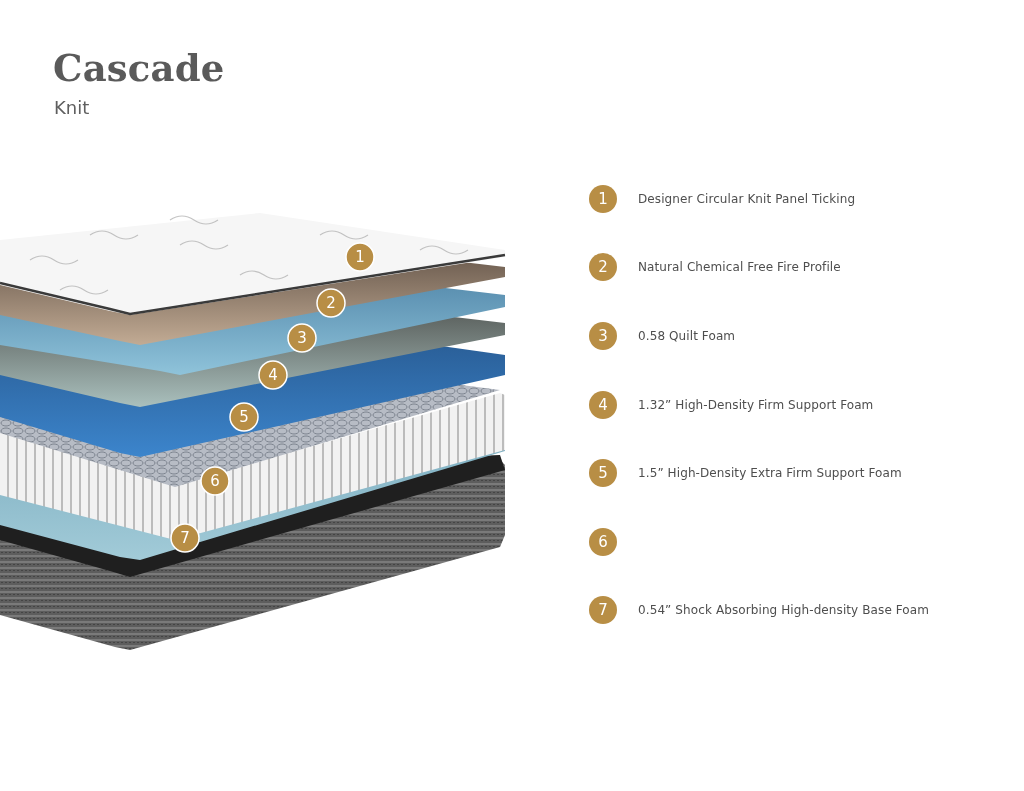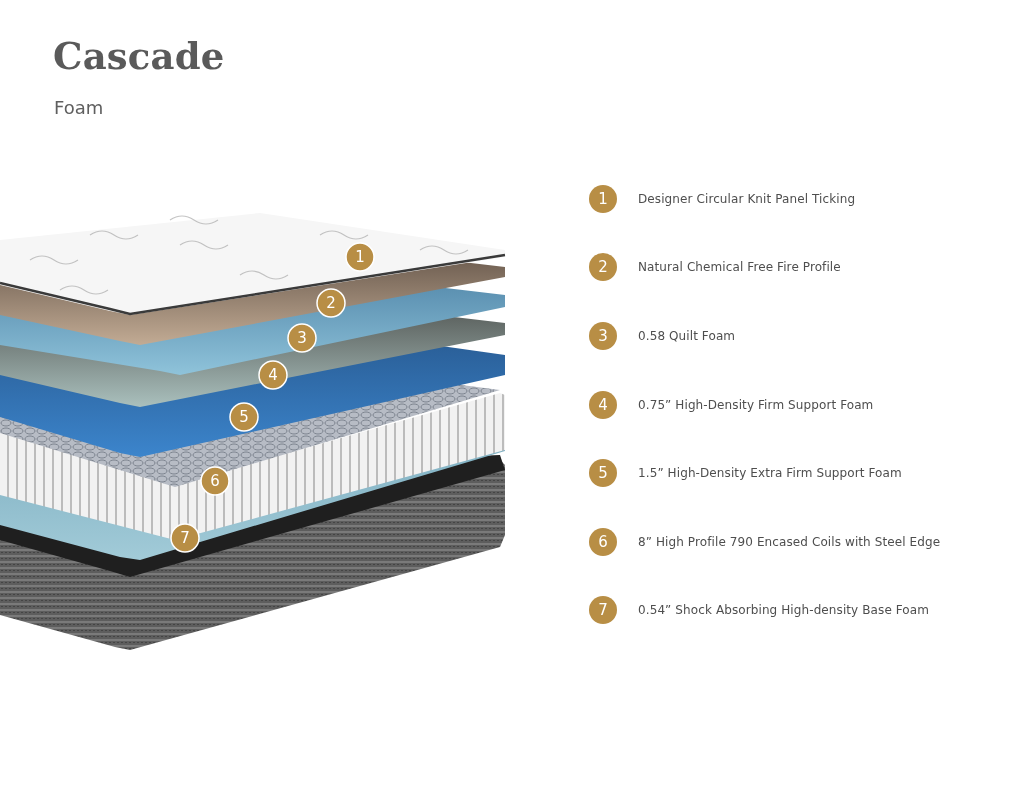--- a/index.html
+++ b/index.html
@@ -1,31 +1,31 @@
 <!DOCTYPE html>
 <html><head>
 <meta charset="utf-8">
 <style>
   html, body { margin: 0; padding: 0; background: #ffffff; }
   body { width: 1024px; height: 791px; position: relative; overflow: hidden; font-family: "DejaVu Sans", sans-serif; }
-  .title { position: absolute; left: 53px; top: 34px; font-family: "DejaVu Serif", serif; font-weight: bold; font-size: 37px; color: #5a5a5a; letter-spacing: 0.2px; margin: 0; }
+  .title { position: absolute; left: 53px; top: 46px; font-family: "DejaVu Serif", serif; font-weight: bold; font-size: 37px; color: #5a5a5a; letter-spacing: 0.2px; margin: 0; }
   .subtitle { position: absolute; left: 54px; top: 97px; font-family: "DejaVu Sans", sans-serif; font-size: 18px; color: #5f5f5f; margin: 0; font-weight: normal; }
   .legend { position: absolute; left: 589px; top: 184px; width: 420px; }
   .legend-item { position: absolute; left: 0; display: flex; align-items: center; height: 30px; }
   .badge { width: 28px; height: 28px; border-radius: 50%; background: #b88e45; color: #fff; font-family: "DejaVu Sans", sans-serif; font-size: 15px; display: flex; align-items: center; justify-content: center; flex: none; }
   .legend-label { margin-left: 21px; font-family: "DejaVu Sans", sans-serif; font-size: 12px; color: #4e4e4e; white-space: nowrap; letter-spacing: 0.1px; }
   svg.mattress { position: absolute; left: 0; top: 195px; width: 520px; height: 470px; }
   .callout circle { fill: #b88e45; stroke: #ffffff; stroke-width: 1.5; }
   .callout text { fill: #ffffff; font-family: "DejaVu Sans", sans-serif; font-size: 15px; text-anchor: middle; dominant-baseline: central; }
 </style>
 </head>
 <body>
 
 <h1 class="title">Cascade</h1>
-<h2 class="subtitle">Foam</h2>
+<h2 class="subtitle">Knit</h2>
 
 <svg class="mattress" viewBox="0 0 520 470">
   <defs>
     <linearGradient id="gBase" x1="0" y1="0" x2="0" y2="1">
       <stop offset="0" stop-color="#6a6a6a"></stop>
       <stop offset="1" stop-color="#4a4a4a"></stop>
     </linearGradient>
     <pattern id="knit" width="4" height="6" patternUnits="userSpaceOnUse">
       <rect width="4" height="6" fill="#5d5d5d"></rect>
       <rect y="0" width="4" height="2" fill="#7a7a7a"></rect>
@@ -135,27 +135,26 @@
   <div class="legend-item" style="top:68px">
     <span class="badge">2</span>
     <span class="legend-label">Natural Chemical Free Fire Profile</span>
   </div>
   <div class="legend-item" style="top:137px">
     <span class="badge">3</span>
     <span class="legend-label">0.58 Quilt Foam</span>
   </div>
   <div class="legend-item" style="top:206px">
     <span class="badge">4</span>
-    <span class="legend-label">0.75” High-Density Firm Support Foam</span>
+    <span class="legend-label">1.32” High-Density Firm Support Foam</span>
   </div>
   <div class="legend-item" style="top:274px">
     <span class="badge">5</span>
     <span class="legend-label">1.5” High-Density Extra Firm Support Foam</span>
   </div>
   <div class="legend-item" style="top:343px">
     <span class="badge">6</span>
-    <span class="legend-label">8” High Profile 790 Encased Coils with Steel Edge</span>
   </div>
   <div class="legend-item" style="top:411px">
     <span class="badge">7</span>
     <span class="legend-label">0.54” Shock Absorbing High-density Base Foam</span>
   </div>
 </div>
 
 </body></html>

